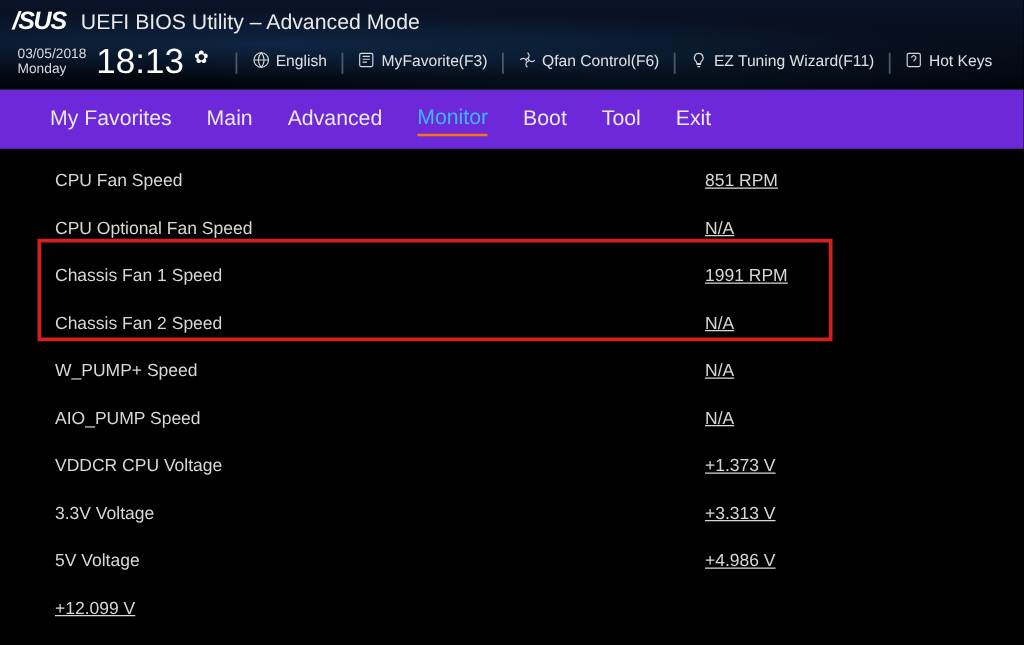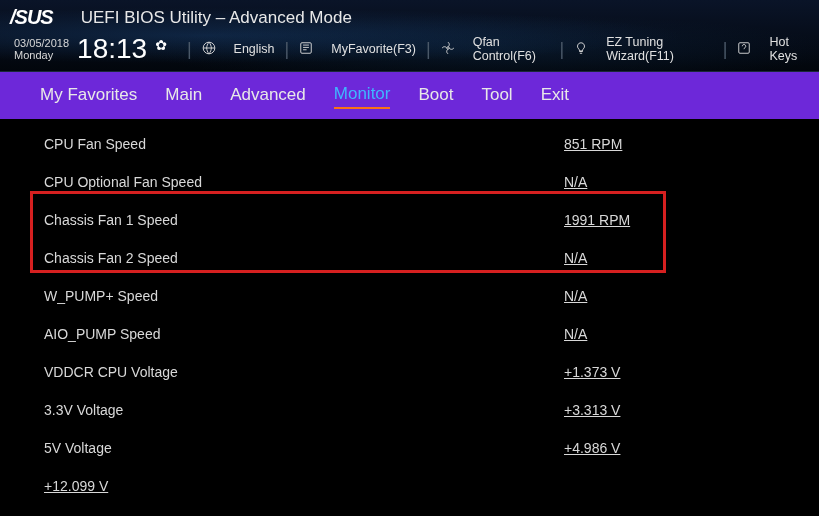--- a/index.html
+++ b/index.html
@@ -23,21 +23,21 @@
       position: absolute;
       top: 0; left: 0; right: 0; bottom: 0;
       background:
         radial-gradient(ellipse at 25% 50%, rgba(30,80,140,0.35) 0%, transparent 55%),
         radial-gradient(ellipse at 60% 70%, rgba(20,60,100,0.25) 0%, transparent 50%);
       pointer-events: none;
     }
     .header-top {
       display: flex;
       align-items: center;
-      gap: 24px;
+      gap: 8px;
       padding: 6px 10px 0 10px;
       position: relative;
       z-index: 1;
     }
     .logo {
       font-style: italic;
       font-weight: bold;
       font-size: 20px;
       letter-spacing: -1px;
       color: #fff;
@@ -77,21 +77,21 @@
       margin-top: 4px;
     }
     .sep {
       color: #4a5868;
       font-size: 18px;
       margin: 0 4px;
     }
     .toolbar-item {
       display: inline-flex;
       align-items: center;
-      gap: 18px;
+      gap: 5px;
       font-size: 12.5px;
       color: #e0e0e0;
       cursor: pointer;
     }
     .toolbar-item .ti-icon {
       font-size: 14px;
       color: #d8d8d8;
     }
     .tabs {
       display: flex;

